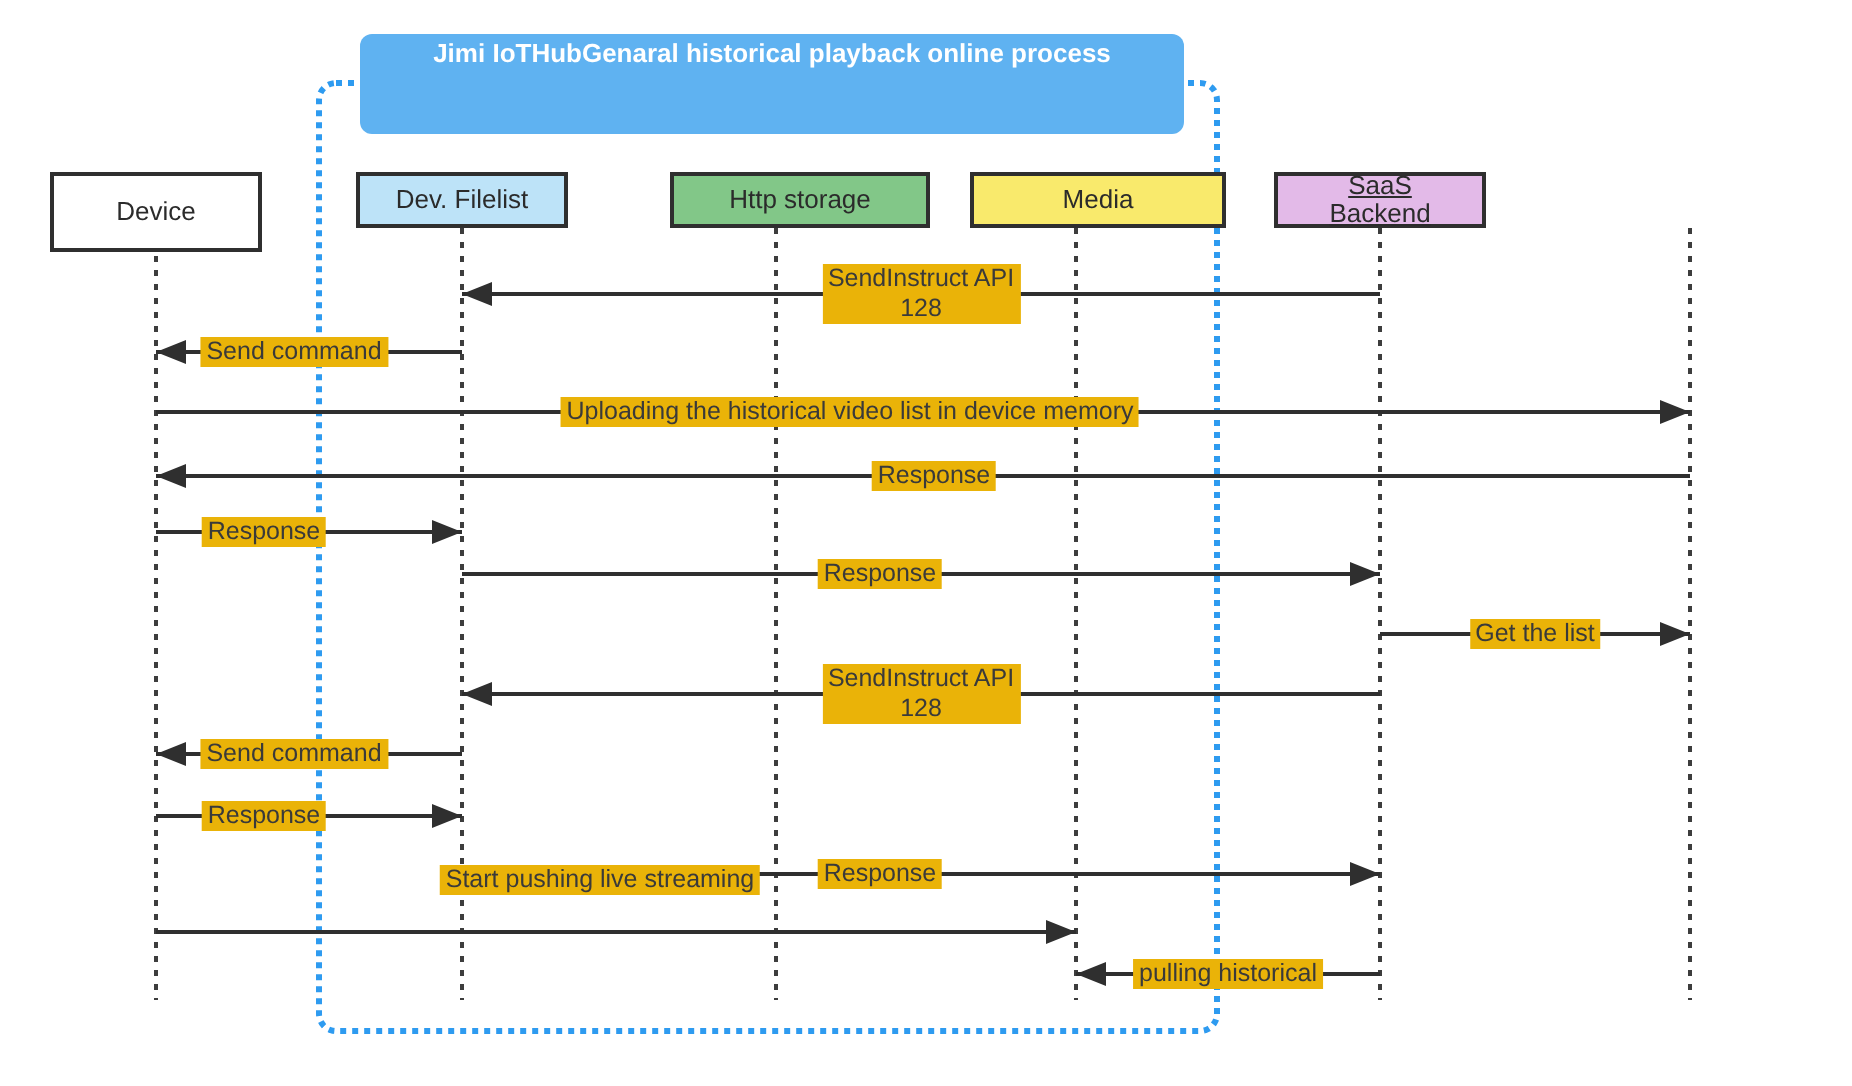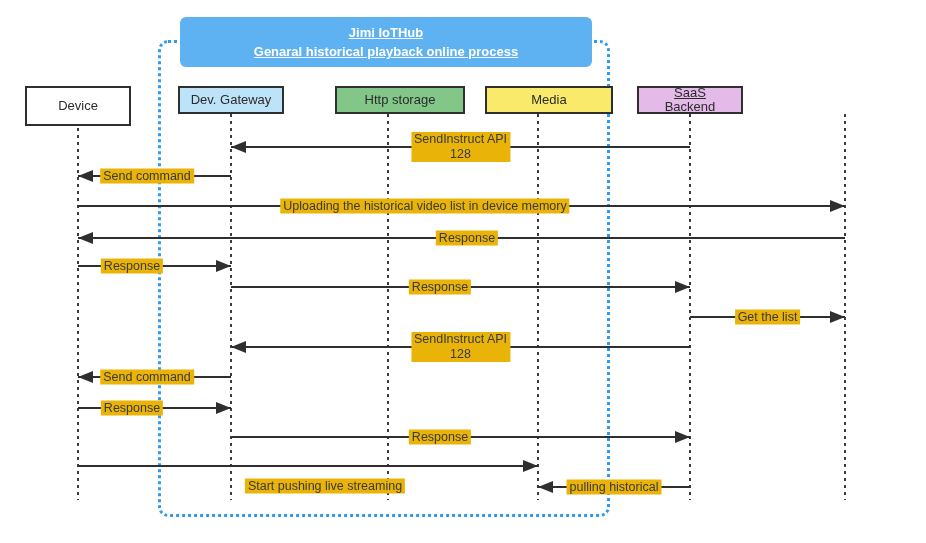--- a/index.html
+++ b/index.html
@@ -5,23 +5,22 @@
   html,body{margin:0;padding:0;background:#ffffff;}
   .stage{
     position:relative;width:926px;height:543px;background:#ffffff;overflow:hidden;
     font-family:"Liberation Sans",sans-serif;
   }
   .frame{
     position:absolute;border:3px dotted #2e9bf0;border-radius:10px;box-sizing:border-box;
   }
   .header{
     position:absolute;border-radius:6px;color:#ffffff;font-weight:bold;font-size:13px;
-    line-height:19px;text-align:center;display:flex;flex-direction:column;justify-content:center;
+    line-height:19px;text-align:center;display:flex;justify-content:center;
     box-sizing:border-box;
-    text-decoration:underline;
   }
   .lifeline{
     position:absolute;width:2px;
     background:repeating-linear-gradient(to bottom,#3d3d3d 0 3px,transparent 3px 7px);
   }
   .actor{
     position:absolute;border:2px solid #2f2f2f;box-sizing:border-box;background:#fff;
     display:flex;align-items:center;justify-content:center;text-align:center;
     font-size:13px;line-height:14px;color:#2b2b2b;white-space:pre-line;
   }
@@ -35,21 +34,21 @@
   }
 </style>
 </head>
 <body>
 
 <div class="stage">
   <div class="frame" style="left: 158px; top: 40px; width: 452px; height: 477px; border-color: rgb(46, 155, 240);"></div>
   <div class="lifeline" style="left: 77px; top: 114px; height: 386px;"></div>
     <div class="actor" style="left: 25px; top: 86px; width: 106px; height: 40px; background: rgb(255, 255, 255); border-color: rgb(47, 47, 47);">Device</div>
     <div class="lifeline" style="left: 230px; top: 114px; height: 386px;"></div>
-    <div class="actor" style="left: 178px; top: 86px; width: 106px; height: 28px; background: rgb(189, 227, 248); border-color: rgb(47, 47, 47);">Dev. Gateway</div>
+    <div class="actor" style="left: 178px; top: 86px; width: 106px; height: 28px; background: rgb(189, 227, 248); border-color: rgb(47, 47, 47);">Dev. Filelist</div>
     <div class="lifeline" style="left: 387px; top: 114px; height: 386px;"></div>
     <div class="actor" style="left: 335px; top: 86px; width: 130px; height: 28px; background: rgb(130, 199, 136); border-color: rgb(47, 47, 47);">Http storage</div>
     <div class="lifeline" style="left: 537px; top: 114px; height: 386px;"></div>
     <div class="actor" style="left: 485px; top: 86px; width: 128px; height: 28px; background: rgb(249, 234, 108); border-color: rgb(47, 47, 47);">Media</div>
     <div class="lifeline" style="left: 689px; top: 114px; height: 386px;"></div>
     <div class="actor" style="left: 637px; top: 86px; width: 106px; height: 28px; background: rgb(227, 186, 232); border-color: rgb(47, 47, 47); text-decoration: underline;">SaaS
 Backend</div>
     <div class="lifeline" style="left: 844px; top: 114px; height: 386px;"></div>
     <div class="msg-line" style="left: 231px; top: 146px; width: 459px; background: rgb(47, 47, 47);"></div>
     <div class="msg-head point-left" style="top: 141px; left: 231px;"></div>
@@ -81,21 +80,21 @@
     <div class="msg-head point-left" style="top: 371px; left: 78px;"></div>
     <div class="msg-label" style="left: 147px; top: 377px; color: rgb(58, 58, 58);">Send command</div>
     <div class="msg-line" style="left: 78px; top: 407px; width: 153px; background: rgb(47, 47, 47);"></div>
     <div class="msg-head point-right" style="top: 402px; left: 216px;"></div>
     <div class="msg-label" style="left: 132px; top: 408px; color: rgb(58, 58, 58);">Response</div>
     <div class="msg-line" style="left: 231px; top: 436px; width: 459px; background: rgb(47, 47, 47);"></div>
     <div class="msg-head point-right" style="top: 431px; left: 675px;"></div>
     <div class="msg-label" style="left: 440px; top: 437px; color: rgb(58, 58, 58);">Response</div>
     <div class="msg-line" style="left: 78px; top: 465px; width: 460px; background: rgb(47, 47, 47);"></div>
     <div class="msg-head point-right" style="top: 460px; left: 523px;"></div>
-    <div class="msg-label" style="left: 300px; top: 486px; color: rgb(58, 58, 58); margin-left: 25px;">Start pushing live streaming</div>
+    <div class="msg-label" style="left: 300px; top: 440px; color: rgb(58, 58, 58);">Start pushing live streaming</div>
     <div class="msg-line" style="left: 538px; top: 486px; width: 152px; background: rgb(47, 47, 47);"></div>
     <div class="msg-head point-left" style="top: 481px; left: 538px;"></div>
     <div class="msg-label" style="left: 614px; top: 487px; color: rgb(58, 58, 58);">pulling historical</div>
     <div class="header" style="left: 180px; top: 17px; width: 412px; height: 50px; background: rgb(95, 178, 241); color: rgb(255, 255, 255);">
     <div>Jimi IoTHub</div>
     <div>Genaral historical playback online process</div>
   </div>
 </div>
 
 </body></html>

